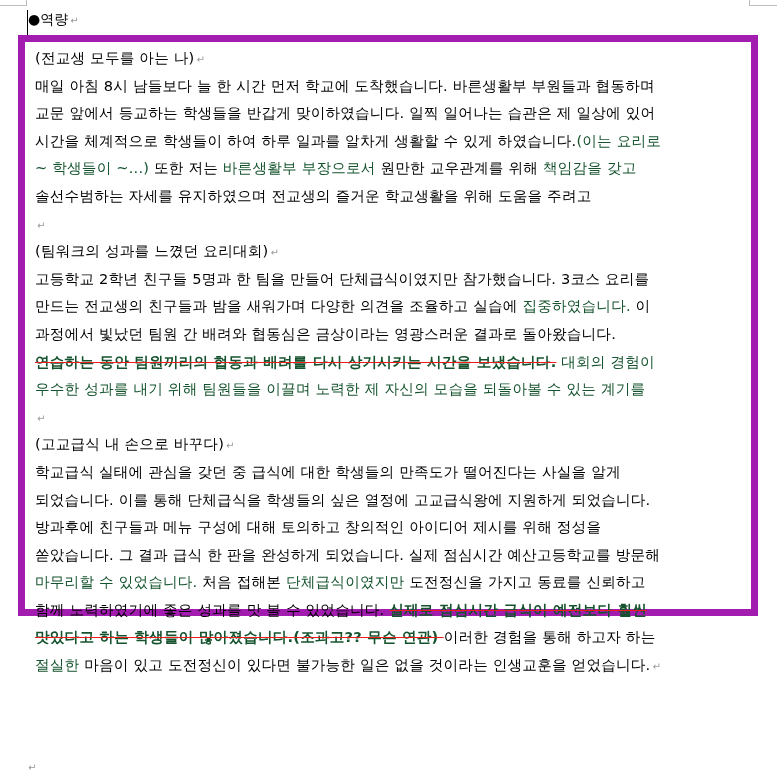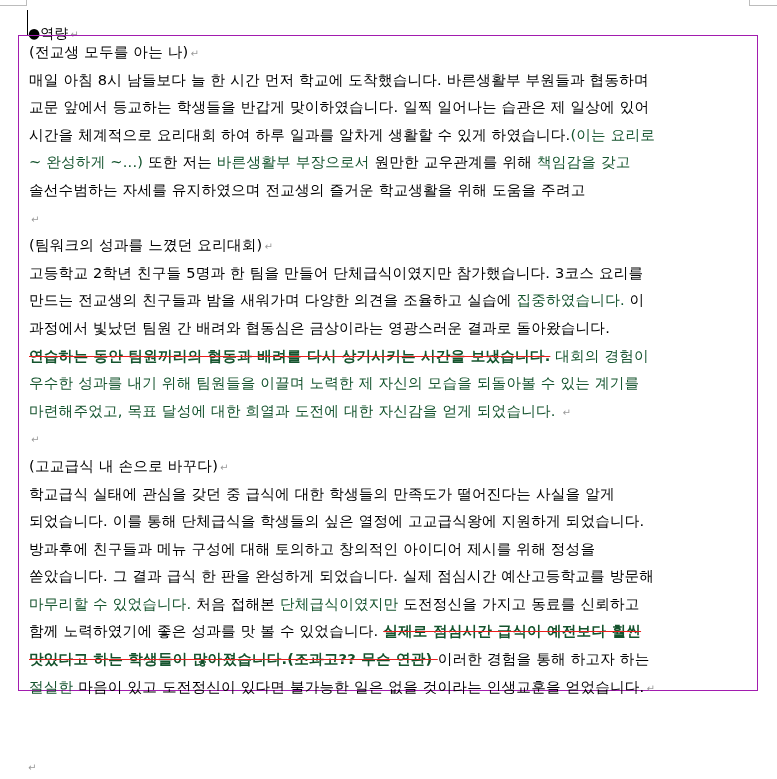--- a/index.html
+++ b/index.html
@@ -3,23 +3,23 @@
 <meta charset="utf-8">
 <style>
   html, body { margin:0; padding:0; background:#ffffff; }
   body { width:777px; height:779px; position:relative; overflow:hidden;
          font-family: "DejaVu Sans", "Liberation Sans", sans-serif; color:#000; }
   .crop-tl { position:absolute; left:0; top:0; width:26px; height:5px;
              border-right:1px solid #bcbcbc; border-bottom:1px solid #bcbcbc; }
   .crop-tr { position:absolute; left:749px; top:0; width:28px; height:5px;
              border-left:1px solid #bcbcbc; border-bottom:1px solid #bcbcbc; }
   .margin-line { position:absolute; left:27px; top:10px; width:1px; height:25px; background:#000; }
-  .heading { position:absolute; left:28px; top:20px; font-size:14px; line-height:26px; white-space:nowrap; }
-  .box { position:absolute; left:18px; top:35px; width:740px; height:656px;
-         border:1px solid #a21caf; box-sizing:border-box; }
+  .heading { position:absolute; left:28px; top:11px; font-size:14px; line-height:16px; white-space:nowrap; }
+  .box { position:absolute; left:18px; top:35px; width:740px; height:581px;
+         border:7px solid #a21caf; box-sizing:border-box; }
   .content { position:absolute; left:10px; top:2px; width:722px; font-size:14.6px; line-height:27.6px; }
   .line { height:27.6px; white-space:nowrap; overflow:visible; letter-spacing:0.2px; }
   .red { color:#14532d; }
   .strike { text-decoration:line-through; text-decoration-color:#ee1c1c;font-weight:bold; }
   .pm { color:#9a9a9a; font-size:10px; margin-left:2px; }
   .trail-pm { position:absolute; left:28px; top:762px; color:#9a9a9a; font-size:10px; }
 </style>
 </head>
 <body>
 
@@ -29,31 +29,30 @@
 
 <div class="heading">
   <span>●역량</span><span class="pm">↵</span>
 </div>
 
 <div class="box">
   <div class="content" id="content">
       <div class="line"><span>(전교생 모두를 아는 나)</span><span class="pm">↵</span></div>
       <div class="line"><span> 매일 아침 8시 남들보다 늘 한 시간 먼저 학교에 도착했습니다. 바른생활부 부원들과 협동하며</span></div>
       <div class="line"><span>교문 앞에서 등교하는 학생들을 반갑게 맞이하였습니다. 일찍 일어나는 습관은 제 일상에 있어</span></div>
-      <div class="line"><span>시간을 체계적으로 요리대회 하여 하루 일과를 알차게 생활할 수 있게 하였습니다.</span><span class="red">(이는 요리로</span></div>
-      <div class="line"><span class="red">~ 완성하게 ~...)</span><span> 또한 저는 </span><span class="red">바른생활부 부장으로서</span><span> 원만한 교우관계를 위해 </span><span class="red">책임감을 갖고</span></div>
+      <div class="line"><span>시간을 체계적으로 학생들이 하여 하루 일과를 알차게 생활할 수 있게 하였습니다.</span><span class="red">(이는 요리로</span></div>
+      <div class="line"><span class="red">~ 학생들이 ~...)</span><span> 또한 저는 </span><span class="red">바른생활부 부장으로서</span><span> 원만한 교우관계를 위해 </span><span class="red">책임감을 갖고</span></div>
       <div class="line"><span>솔선수범하는 자세를 유지하였으며 전교생의 즐거운 학교생활을 위해 도움을 주려고</span></div>
       <div class="line"><span class="pm">↵</span></div>
       <div class="line"><span> (팀워크의 성과를 느꼈던 요리대회)</span><span class="pm">↵</span></div>
       <div class="line"><span> 고등학교 2학년 친구들 5명과 한 팀을 만들어 단체급식이였지만 참가했습니다. 3코스 요리를</span></div>
       <div class="line"><span>만드는 전교생의 친구들과 밤을 새워가며 다양한 의견을 조율하고 실습에 </span><span class="red">집중하였습니다.</span><span> 이</span></div>
       <div class="line"><span>과정에서 빛났던 팀원 간 배려와 협동심은 금상이라는 영광스러운 결과로 돌아왔습니다.</span></div>
       <div class="line"><span class="red strike">연습하는 동안 팀원끼리의 협동과 배려를 다시 상기시키는 시간을 보냈습니다.</span><span class="red"> 대회의 경험이</span></div>
       <div class="line"><span class="red">우수한 성과를 내기 위해 팀원들을 이끌며 노력한 제 자신의 모습을 되돌아볼 수 있는 계기를</span></div>
-      <div class="line"><span class="red">마련해주었고, 목표 달성에 대한 희열과 도전에 대한 자신감을 얻게 되었습니다. </span><span class="pm">↵</span></div>
       <div class="line"><span class="pm">↵</span></div>
       <div class="line"><span>(고교급식 내 손으로 바꾸다)</span><span class="pm">↵</span></div>
       <div class="line"><span> 학교급식 실태에 관심을 갖던 중 급식에 대한 학생들의 만족도가 떨어진다는 사실을 알게</span></div>
       <div class="line"><span>되었습니다. 이를 통해 단체급식을 학생들의 싶은 열정에 고교급식왕에 지원하게 되었습니다.</span></div>
       <div class="line"><span>방과후에 친구들과 메뉴 구성에 대해 토의하고 창의적인 아이디어 제시를 위해 정성을</span></div>
       <div class="line"><span>쏟았습니다. 그 결과 급식 한 판을 완성하게 되었습니다. 실제 점심시간 예산고등학교를 방문해</span></div>
       <div class="line"><span class="red">마무리할 수 있었습니다.</span><span> 처음 접해본 </span><span class="red">단체급식이였지만</span><span> 도전정신을 가지고 동료를 신뢰하고</span></div>
       <div class="line"><span>함께 노력하였기에 좋은 성과를 맛 볼 수 있었습니다. </span><span class="red strike">실제로 점심시간 급식이 예전보다 훨씬 </span></div>
       <div class="line"><span class="red strike">맛있다고 하는 학생들이 많아졌습니다.(조과고?? 무슨 연관) </span><span>이러한 경험을 통해 하고자 하는</span></div>
       <div class="line"><span class="red">절실한</span><span> 마음이 있고 도전정신이 있다면 불가능한 일은 없을 것이라는 인생교훈을 얻었습니다.</span><span class="pm">↵</span></div>

